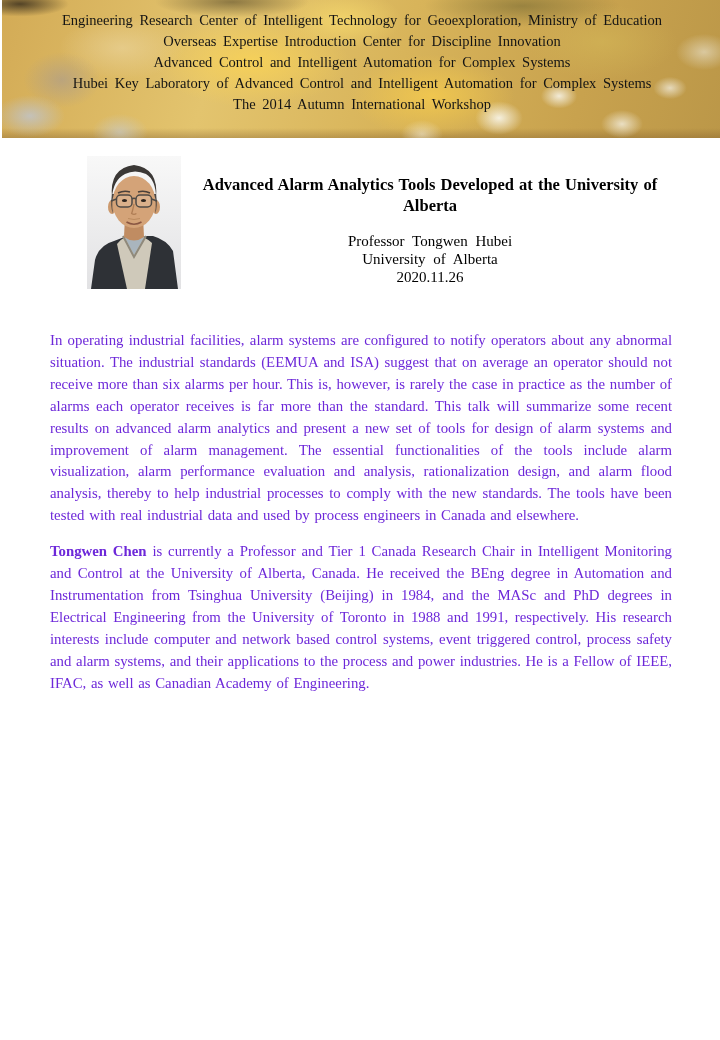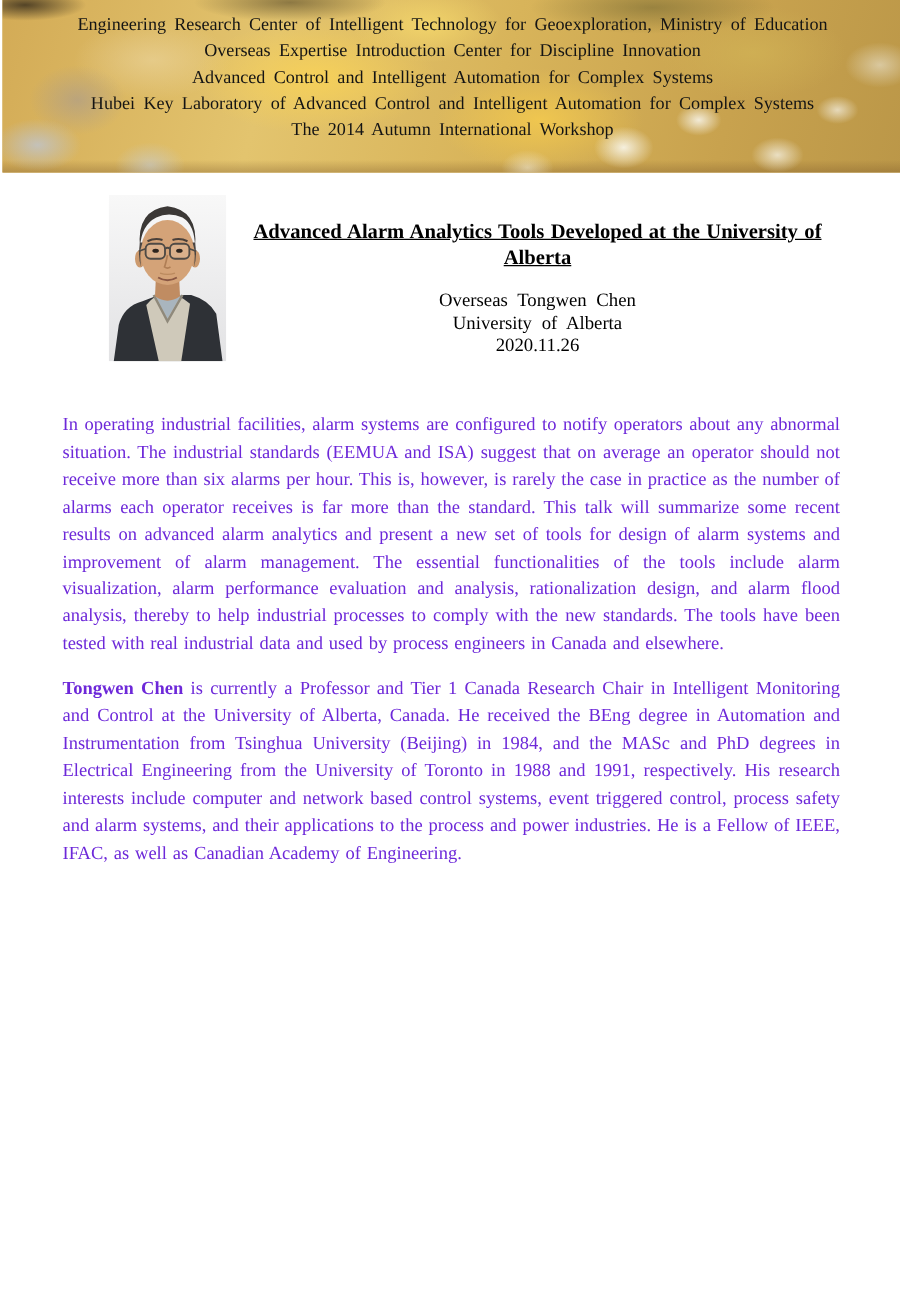--- a/index.html
+++ b/index.html
@@ -66,21 +66,20 @@
     width: 490px;
     text-align: center;
   }
   .talk-title {
     margin: 0;
     font-size: 16.5px;
     font-weight: bold;
     line-height: 21px;
     word-spacing: 1px;
     color: #000000;
-    text-decoration: underline;
   }
   .speaker-block {
     margin-top: 16px;
     font-size: 15px;
     line-height: 18px;
     word-spacing: 4px;
     color: #000000;
   }
 
   
@@ -155,21 +154,21 @@
       <path d="M47,48 Q45.6,55 44.6,57.5 Q47,59.4 49.4,57.5" fill="none" stroke="#b07e55" stroke-width="1.3"></path>
 
       <path d="M39.5,66 Q47,70.5 54.5,66" fill="none" stroke="#8a5743" stroke-width="1.6"></path>
       <path d="M41,62.5 Q47,64.5 53,62.5" fill="none" stroke="#bb8a5e" stroke-width="1"></path>
     </svg>
   </div>
 
   <section class="title-block">
     <h1 class="talk-title">Advanced Alarm Analytics Tools Developed at the University of Alberta</h1>
     <div class="speaker-block">
-      <div>Overseas Tongwen Chen</div>
+      <div>Professor Tongwen Hubei</div>
       <div>University of Alberta</div>
       <div>2020.11.26</div>
     </div>
   </section>
 
   <section class="content">
     <p class="abstract">In operating industrial facilities, alarm systems are configured to notify operators about any abnormal situation. The industrial standards (EEMUA and ISA) suggest that on average an operator should not receive more than six alarms per hour. This is, however, is rarely the case in practice as the number of alarms each operator receives is far more than the standard. This talk will summarize some recent results on advanced alarm analytics and present a new set of tools for design of alarm systems and improvement of alarm management. The essential functionalities of the tools include alarm visualization, alarm performance evaluation and analysis, rationalization design, and alarm flood analysis, thereby to help industrial processes to comply with the new standards. The tools have been tested with real industrial data and used by process engineers in Canada and elsewhere.</p>
     <p class="bio"><b>Tongwen Chen</b><span> is currently a Professor and Tier 1 Canada Research Chair in Intelligent Monitoring and Control at the University of Alberta, Canada. He received the BEng degree in Automation and Instrumentation from Tsinghua University (Beijing) in 1984, and the MASc and PhD degrees in Electrical Engineering from the University of Toronto in 1988 and 1991, respectively. His research interests include computer and network based control systems, event triggered control, process safety and alarm systems, and their applications to the process and power industries. He is a Fellow of IEEE, IFAC, as well as Canadian Academy of Engineering.</span></p>
   </section>
 

